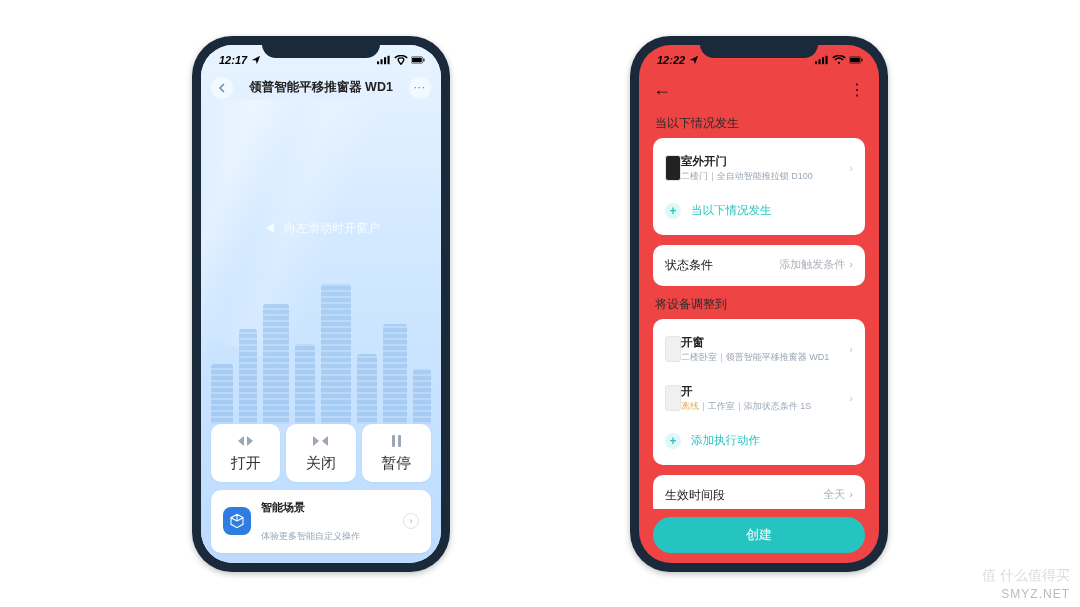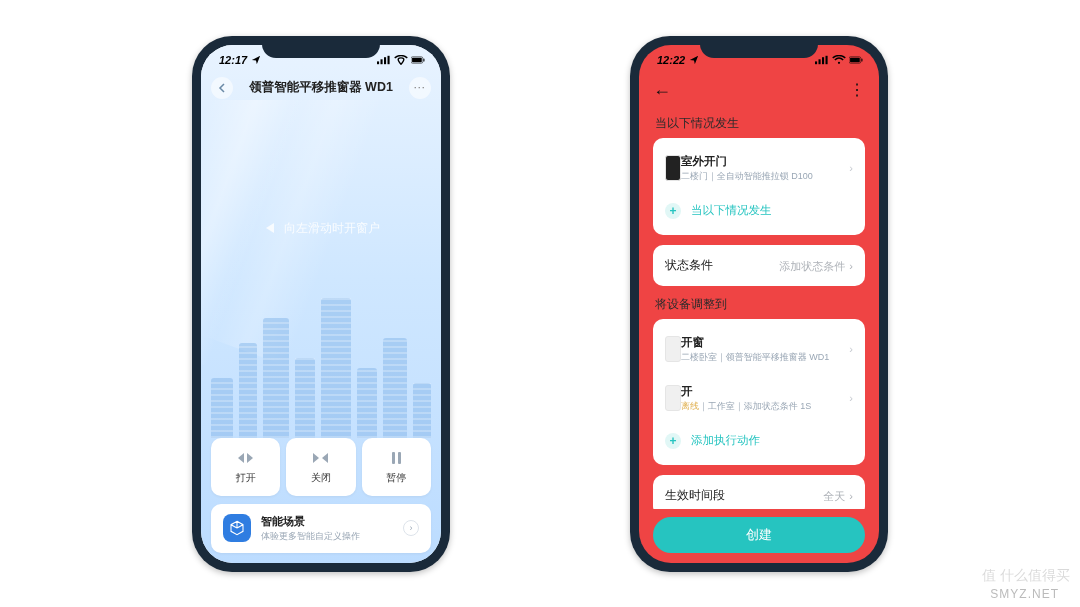--- a/index.html
+++ b/index.html
@@ -8,21 +8,21 @@
     background: #ffffff;
     font-family: -apple-system, "PingFang SC", "Helvetica Neue", Arial, sans-serif;
     position: relative;
     display: flex;
     justify-content: center;
     align-items: center;
     gap: 180px;
   }
   .watermark {
     position: absolute;
-    right: 21px;
+    right: 10px;
     bottom: 6px;
     font-size: 12px;
     color: #bbb;
     letter-spacing: 1px;
   }
   .watermark-cn {
     position: absolute;
     right: 10px;
     bottom: 22px;
     font-size: 14px;
@@ -129,21 +129,21 @@
     display: flex; flex-direction: column; gap: 8px;
   }
   .ctrl-row { display: flex; gap: 6px; }
   .ctrl {
     flex: 1; background: #fff; border-radius: 10px;
     height: 58px;
     display: flex; flex-direction: column; align-items: center; justify-content: center;
     box-shadow: 0 1px 3px rgba(0,0,0,0.05);
   }
   .ctrl-icon { height: 18px; display:flex; align-items:center; gap:3px; color:#9aa7b5; margin-bottom:4px;}
-  .ctrl-label { font-size: 10px; color: #333; }
+  .ctrl-label { font-size: 15px; color: #333; }
   .tri-r { width:0;height:0;border-left:6px solid #9aa7b5;border-top:5px solid transparent;border-bottom:5px solid transparent;}
   .tri-l { width:0;height:0;border-right:6px solid #9aa7b5;border-top:5px solid transparent;border-bottom:5px solid transparent;}
   .pause-bars { display:flex; gap:3px;}
   .pause-bars span{width:3px;height:12px;background:#9aa7b5;border-radius:1px;}
 
   .slider-card {
     background: #fff; border-radius: 10px; padding: 10px 12px;
     box-shadow: 0 1px 3px rgba(0,0,0,0.05);
   }
   .slider-top { display: flex; justify-content: space-between; font-size: 10px; color: #555; margin-bottom: 10px; align-items: center;}
@@ -162,21 +162,21 @@
   .scene-card {
     background:#fff; border-radius:10px; padding:10px 12px;
     display:flex; align-items:center; gap:10px;
     box-shadow: 0 1px 3px rgba(0,0,0,0.05);
   }
   .scene-icon {
     width:28px;height:28px;border-radius:8px;background:#2f7de1;display:flex;align-items:center;justify-content:center;
   }
   .scene-text { flex:1; }
   .scene-title { font-size:11px; font-weight:600; color:#222;}
-  .scene-sub { font-size:9px; color:#9aa7b5; margin-top:1px;}
+  .scene-sub { font-size:9px; color:#9aa7b5; margin-top:15px;}
   .chev {
     width:16px;height:16px;border-radius:50%;border:1px solid #dde3ea;display:flex;align-items:center;justify-content:center;font-size:9px;color:#9aa7b5;
   }
 
   
   .screen-right {
     width:100%; height:100%;
     background:#ef4444;
     display:flex; flex-direction:column;
   }
@@ -210,21 +210,21 @@
   .r-add {
     padding: 10px 12px;
     display:flex; align-items:center; gap:10px;
     font-size:11.5px; color:#26c4c0; font-weight:500;
   }
   .r-add .plus {
     width:16px;height:16px;border-radius:50%;background:#e1f7f6;color:#26c4c0;display:flex;align-items:center;justify-content:center;font-size:12px;font-weight:700;
   }
   .r-inline-row {
     background:#fff;border-radius:10px;padding:12px;
-    display:flex;justify-content:space-between;align-items:flex-end;font-size:12px;
+    display:flex;justify-content:space-between;align-items:flex-start;font-size:12px;
   }
   .r-inline-row .lbl{color:#222;font-weight:500;}
   .r-inline-row .val{color:#aeb2b8;font-size:11px;display:flex;align-items:center;gap:4px;}
   .create-btn {
     margin: 8px 14px 10px 14px;
     height: 36px; border-radius: 18px; background:#26c4c0;
     display:flex;align-items:center;justify-content:center;
     color:#fff;font-size:13px;font-weight:500;
   }
 </style>
@@ -386,21 +386,21 @@
           </div>
           <div class="r-add">
             <span class="plus">+</span>
             <span>当以下情况发生</span>
           </div>
         </div>
 
         <div class="r-inline-row" style="margin-top:10px">
           <span class="lbl">状态条件</span>
           <span class="val">
-              <span>添加状态条件</span>
+              <span>添加触发条件</span>
               <span>›</span>
             </span>
         </div>
 
         <div class="r-sec-label">将设备调整到</div>
         <div class="r-card">
           <div class="r-row">
             <div class="thumb"></div>
             <div class="r-row-text">
               <div class="r-row-title">开窗</div>

